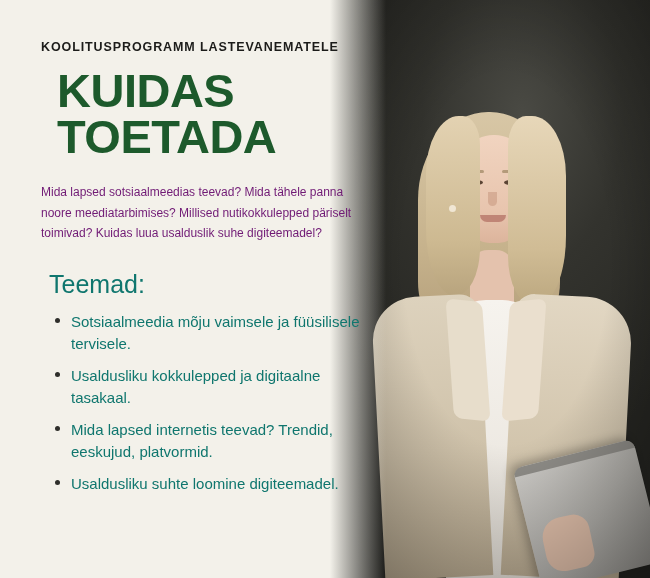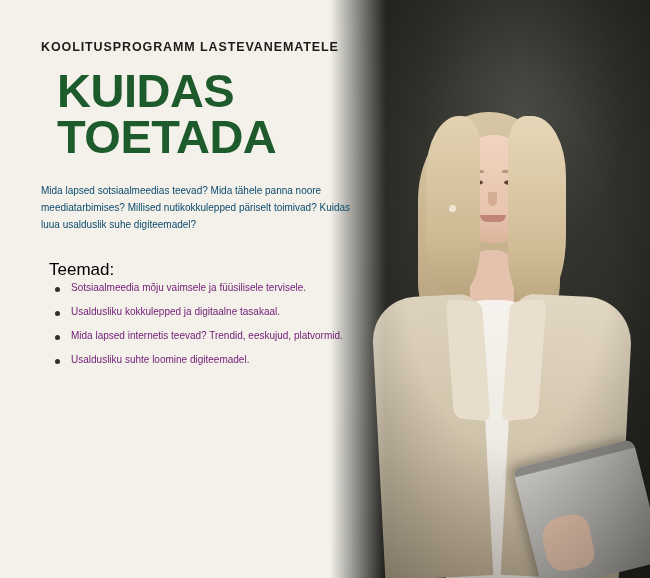--- a/index.html
+++ b/index.html
@@ -253,43 +253,43 @@
     font-size: 47px;
     line-height: 0.98;
     font-weight: bold;
     color: #1d5a2c;
     letter-spacing: -0.5px;
     margin: 0 0 22px 16px;
     max-width: 400px;
   }
   .headline span { display: block; }
   .intro {
-    font-size: 10px;
+    font-size: 12px;
     line-height: 1.72;
-    color: #0c4a6e;
+    color: #701a75;
     max-width: 322px;
     margin: 0 0 26px 0;
   }
   .topics-title {
-    font-size: 17px;
-    color: #000000;
-    margin: 0 0 0 8px;
+    font-size: 25px;
+    color: #0f766e;
+    margin: 0 0 12px 8px;
     font-weight: normal;
   }
   .topics {
     list-style: none;
     margin: 0;
     padding: 0 0 0 14px;
     max-width: 318px;
   }
   .topics li {
     position: relative;
-    font-size: 10px;
+    font-size: 15px;
     line-height: 1.5;
-    color: #701a75;
+    color: #0f766e;
     padding-left: 16px;
     margin-bottom: 9px;
   }
   .topics li::before {
     content: "";
     position: absolute;
     left: 0;
     top: 7px;
     width: 5px;
     height: 5px;

